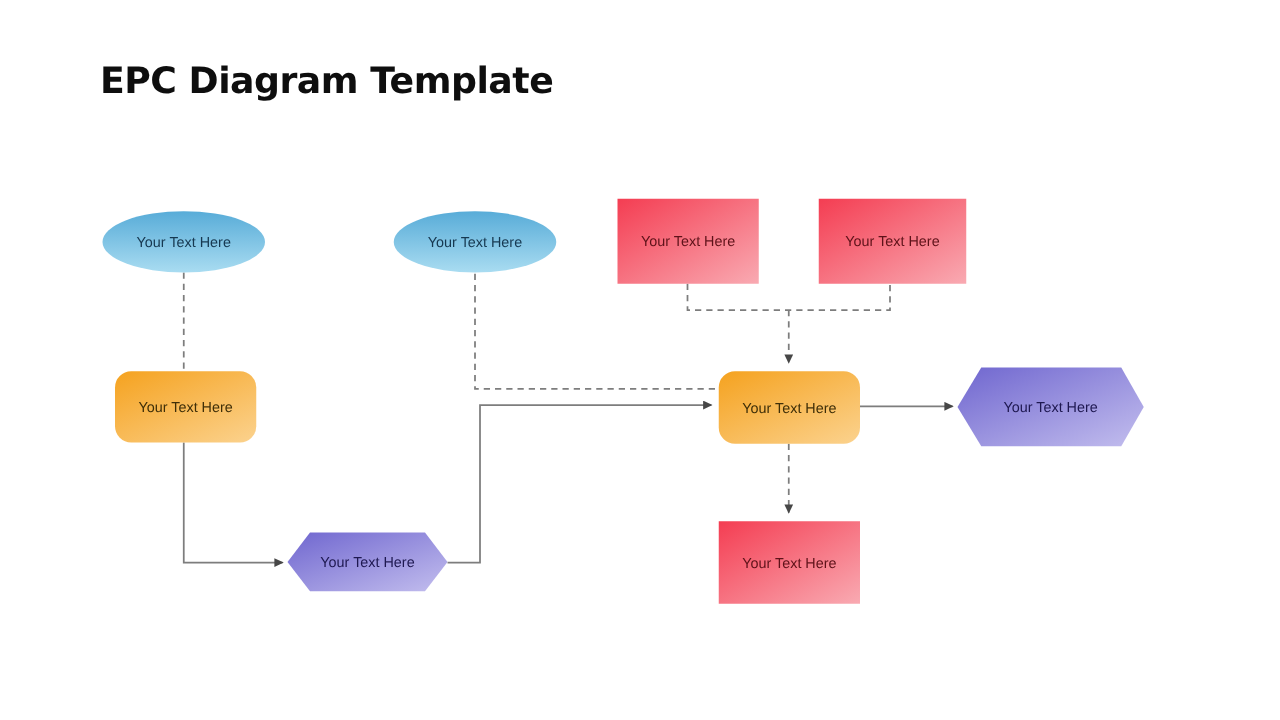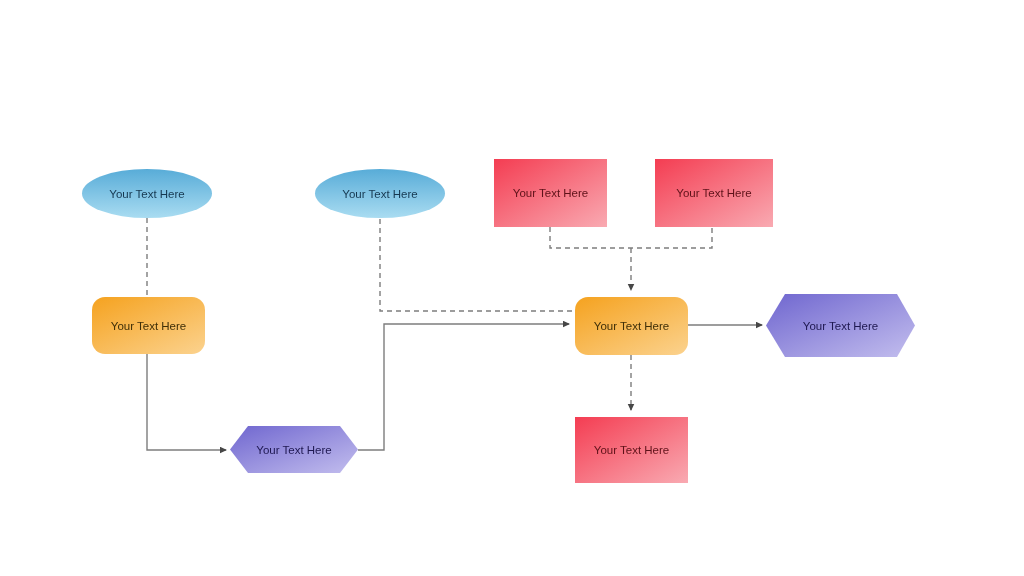--- a/index.html
+++ b/index.html
@@ -17,20 +17,21 @@
     text-anchor:middle;
   }
   .conn{fill:none;stroke:#7d7d7d;stroke-width:1.4;}
   .dashed{stroke-dasharray:5 4;}
 </style>
 </head>
 <body>
 
 <div class="stage">
 
+  <h1 class="slide-title">EPC Diagram Template</h1>
 
   <svg class="diagram" viewBox="0 0 1024 576">
     <defs>
       <linearGradient id="gradBlue" x1="0" y1="0" x2="0" y2="1">
         <stop offset="0" stop-color="#58acd8"></stop>
         <stop offset="1" stop-color="#a9dcf1"></stop>
       </linearGradient>
       <linearGradient id="gradOrange" x1="0" y1="0" x2="0.9" y2="1">
         <stop offset="0" stop-color="#f5a21f"></stop>
         <stop offset="1" stop-color="#fbd089"></stop>

